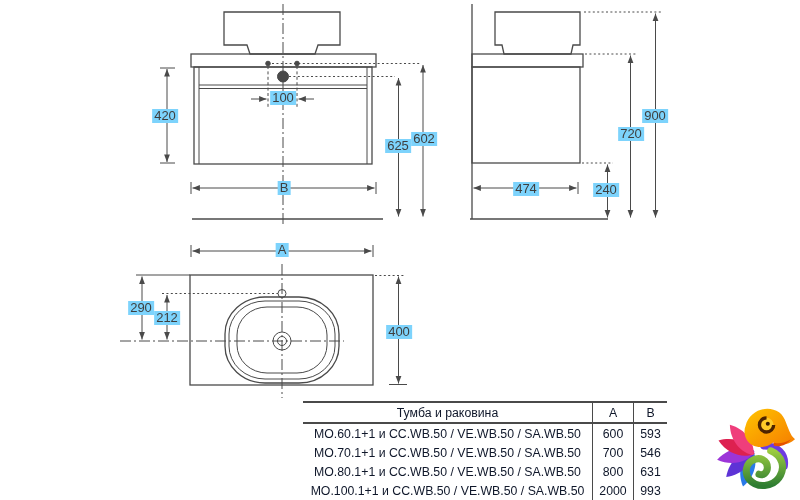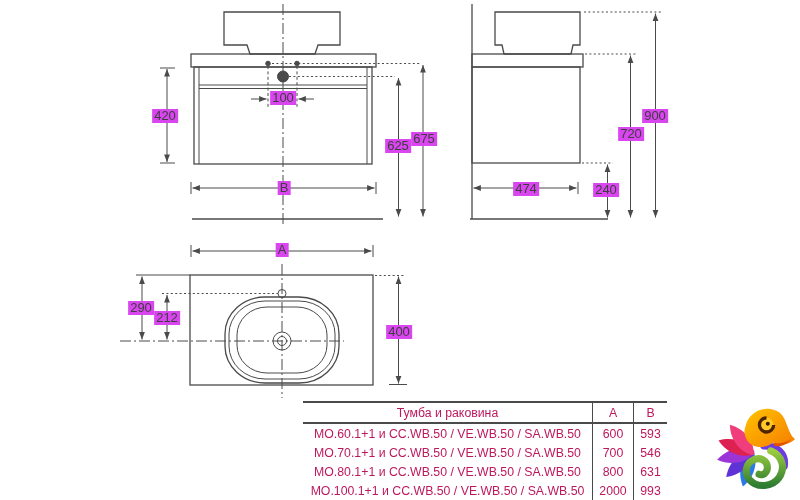--- a/index.html
+++ b/index.html
@@ -1,23 +1,23 @@
 <!DOCTYPE html>
 <html><head>
 <meta charset="utf-8">
 <style>
   html,body{margin:0;padding:0;background:#fff;}
   .stage{position:relative;width:800px;height:500px;background:#ffffff;overflow:hidden;
          font-family:"Liberation Sans","DejaVu Sans",sans-serif;}
   .stage svg.linework{position:absolute;left:0;top:0;}
-  .dlabel{position:absolute;transform:translate(-50%,-50%);background:#d946ef;
+  .dlabel{position:absolute;transform:translate(-50%,-50%);background:#7dd3fc;
           color:#3e3e3e;font-size:13px;line-height:14px;padding:0 2px;white-space:nowrap;}
   
   .spec-table{position:absolute;left:303px;top:401px;width:364px;
-              border-top:2px solid #4a4a4a;color:#be185d;font-size:12.3px;}
+              border-top:2px solid #4a4a4a;color:#0f172a;font-size:12.3px;}
   .t-head,.t-row{display:grid;grid-template-columns:289px 41px 34px;}
   .t-head{border-bottom:2px solid #4a4a4a;}
   .t-head .cell{height:19px;}
   .t-row .cell{height:19px;}
   .cell{display:flex;align-items:center;justify-content:center;white-space:nowrap;}
   .cell.col-a,.cell.col-b{border-left:1.4px solid #4a4a4a;}
   .logo{position:absolute;left:712px;top:404px;width:84px;height:92px;}
 </style>
 </head>
 <body>
@@ -122,21 +122,21 @@
           <line stroke-dasharray="2,2.4" x1="375" y1="275.5" x2="405" y2="275.5"></line>
           <line x1="389" y1="384.5" x2="407" y2="384.5"></line>
         </g>
       </g>
     </g>
   </svg>
 
   <span class="dlabel" style="left:165px;top:116px">420</span>
   <span class="dlabel" style="left:283px;top:98px">100</span>
   <span class="dlabel" style="left:398px;top:146px">625</span>
-  <span class="dlabel" style="left:424px;top:139px">675</span>
+  <span class="dlabel" style="left:424px;top:139px">602</span>
   <span class="dlabel" style="left:284px;top:188px">B</span>
   <span class="dlabel" style="left:526px;top:189px">474</span>
   <span class="dlabel" style="left:606px;top:190px">240</span>
   <span class="dlabel" style="left:631px;top:134px">720</span>
   <span class="dlabel" style="left:655px;top:116px">900</span>
   <span class="dlabel" style="left:282px;top:250px">A</span>
   <span class="dlabel" style="left:141px;top:308px">290</span>
   <span class="dlabel" style="left:167px;top:318px">212</span>
   <span class="dlabel" style="left:399px;top:332px">400</span>
 

